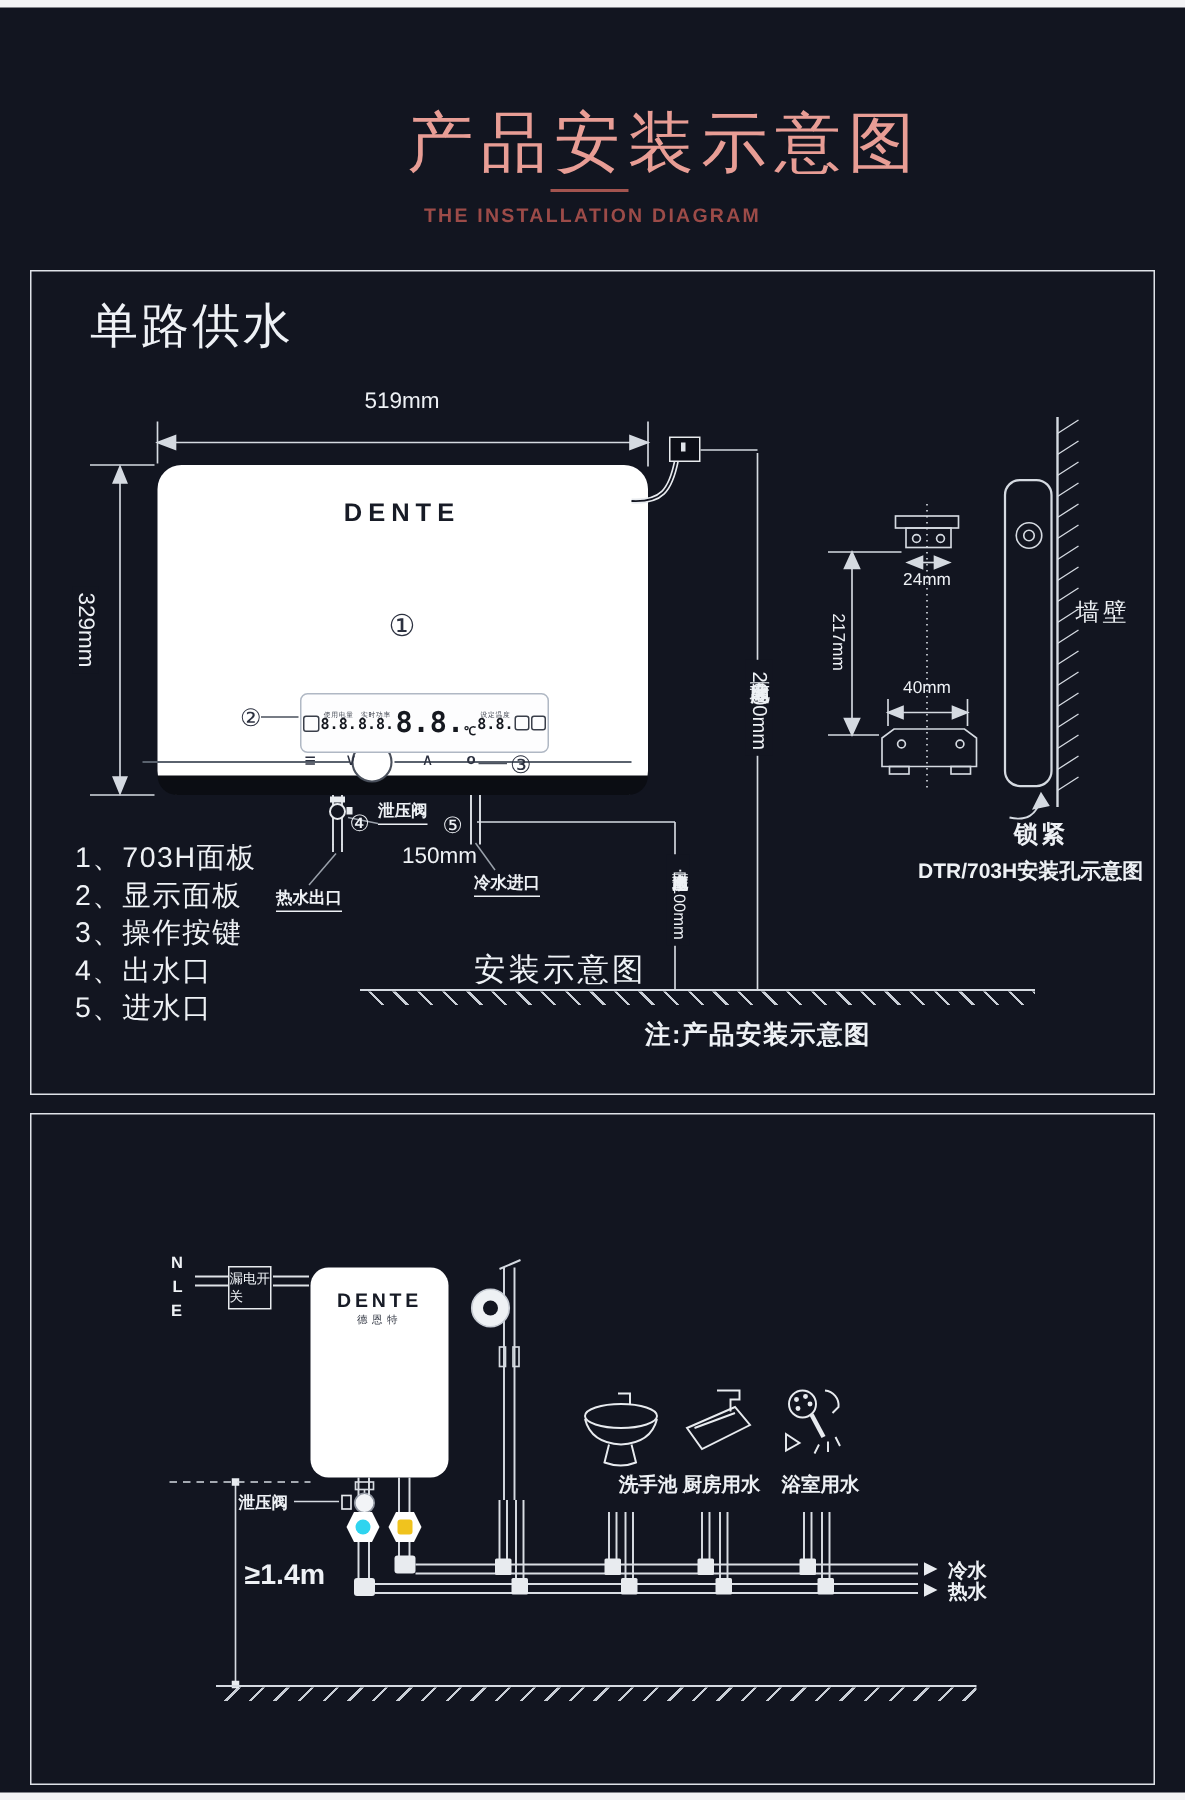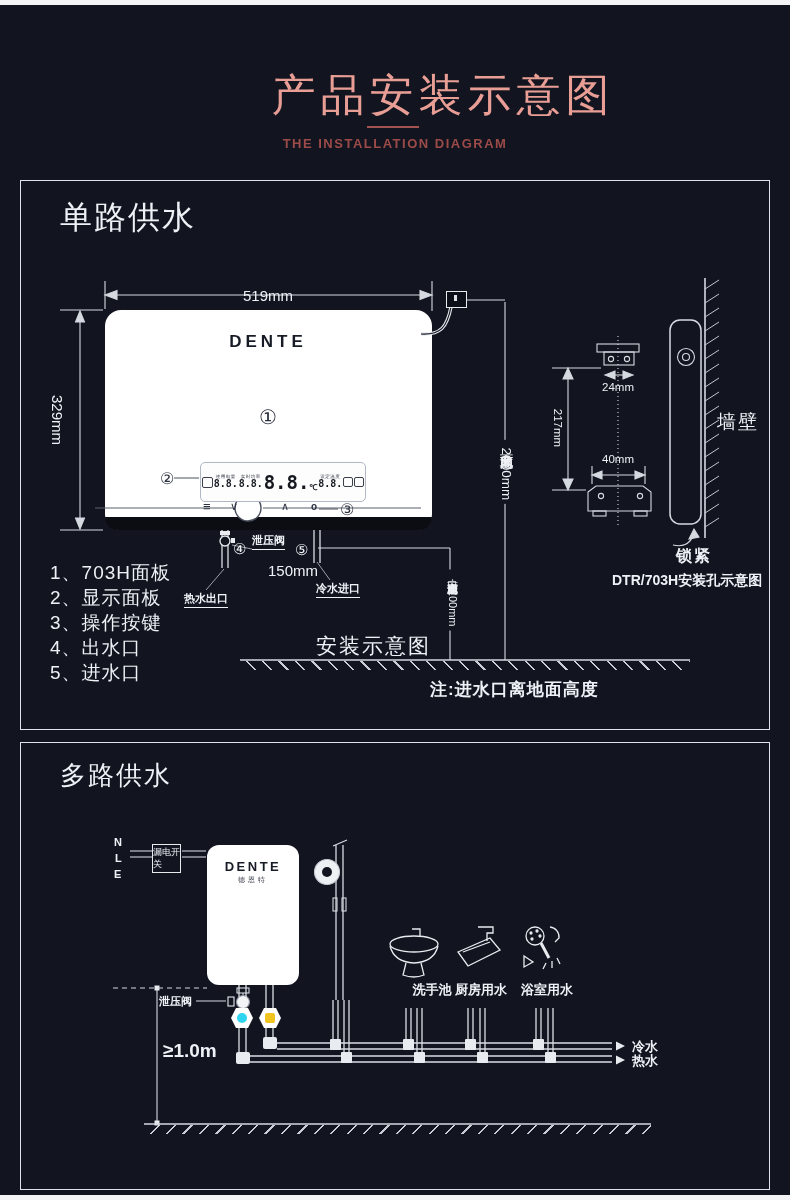--- a/index.html
+++ b/index.html
@@ -210,21 +210,21 @@
         <path d="M541,943 L549,958" stroke-width="3"></path>
         <path d="M550,927 a10,10 0 0 1 9,11 l-4,4"></path>
         <path d="M546,963 l-3,6 M552,961 v7 M557,958 l3,6"></path>
         <path d="M524,956 l9,6 l-9,5 z"></path>
       </g>
     </g>
   </svg>
 
   <div class="abs" style="left:60px;top:196px;font-size:32px;letter-spacing:2px;">单路供水</div>
 
-  <div class="abs cx" style="left:268px;top:287px;font-size:15px;">519mm</div>
+  <div class="abs cx" style="left:268px;top:259px;font-size:15px;">519mm</div>
   <div class="abs cc vtext" style="left:57px;top:420px;font-size:15px;">329mm</div>
 
   <div class="abs cx" style="left:268px;top:332px;font-size:17px;font-weight:800;letter-spacing:4px;color:#171b26;">DENTE</div>
   <div class="abs cx dk" style="left:268px;top:405px;font-size:20px;">①</div>
 
   <div class="abs disp" style="left:200px;top:462px;width:164px;height:38px;">
     <div class="dicon" style="width:9px;height:9px;"></div>
     <div class="dg">
       <span class="lb">使用电量</span>
       <span class="vl">8.8.</span>
@@ -270,40 +270,39 @@
   <div class="abs cc vtext" style="left:506px;top:472px;font-size:13.5px;">离地面高度 2000mm</div>
   <div class="abs cc vtext" style="left:452px;top:600px;font-size:11px;">进水口离地面高度：1100mm</div>
 
   <div class="abs" style="left:446px;top:291px;width:19px;height:15px;background:#0c0f17;border:1.5px solid #e8ebee;">
     <div class="abs" style="left:7px;top:3px;width:3px;height:6px;background:#dfe3e8;"></div>
   </div>
 
   <div class="abs cx" style="left:618px;top:381px;font-size:11.5px;text-align:right;">24mm</div>
   <div class="abs cc vtext" style="left:558px;top:428px;font-size:11.5px;background:transparent;">217mm</div>
   <div class="abs cx" style="left:618px;top:453px;font-size:11.5px;">40mm</div>
-  <div class="abs" style="left:717px;top:409px;font-size:19px;letter-spacing:2px;">墙壁</div>
+  <div class="abs" style="left:717px;top:398px;font-size:16px;letter-spacing:2px;">墙壁</div>
   <div class="abs" style="left:676px;top:546px;font-size:16px;font-weight:bold;letter-spacing:2px;">锁紧</div>
   <div class="abs" style="left:574px;top:572px;font-size:14px;font-weight:bold;padding-left:38px;">DTR/703H安装孔示意图</div>
 
   <div class="abs" style="left:316px;top:632px;font-size:21px;letter-spacing:2px;">安装示意图</div>
-  <div class="abs" style="left:430px;top:678px;font-size:17px;font-weight:bold;letter-spacing:1px;">注:进水口离地面高度</div>
-
-  <div class="abs" style="left:60px;top:758px;font-size:26px;letter-spacing:2px;">多路供水</div>
+  <div class="abs" style="left:430px;top:678px;font-size:17px;font-weight:bold;letter-spacing:1px;">注:产品安装示意图</div>
+
 
   <div class="abs" style="left:114px;top:836px;font-size:11px;font-weight:bold;">N</div>
   <div class="abs" style="left:115px;top:852px;font-size:11px;font-weight:bold;">L</div>
   <div class="abs" style="left:114px;top:868px;font-size:11px;font-weight:bold;">E</div>
 
   <div class="abs" style="left:152px;top:844px;width:27px;height:26px;border:1.5px solid #e8ebee;font-size:9px;line-height:12px;text-align:left;padding-top:1px;">漏电开关</div>
 
   <div class="abs cx" style="left:253px;top:859px;font-size:13px;font-weight:800;letter-spacing:2.5px;color:#171b26;">DENTE</div>
   <div class="abs cx" style="left:253px;top:875px;font-size:7px;letter-spacing:3px;color:#343945;">德恩特</div>
 
   <div class="abs" style="left:159px;top:994px;font-size:11px;font-weight:bold;">泄压阀</div>
-  <div class="abs" style="left:163px;top:1040px;font-size:19px;font-weight:bold;">≥1.0m</div>
+  <div class="abs" style="left:163px;top:1040px;font-size:19px;font-weight:bold;">≥1.4m</div>
 
   <div class="abs cx" style="left:413px;top:981px;font-size:13px;font-weight:bold;margin-left:19px;">洗手池</div>
   <div class="abs cx" style="left:481px;top:981px;font-size:13px;font-weight:bold;font-family:Liberation Mono, monospace;">厨房用水</div>
   <div class="abs cx" style="left:547px;top:981px;font-size:13px;font-weight:bold;">浴室用水</div>
 
   <div class="abs" style="left:632px;top:1038px;font-size:13px;font-weight:bold;">冷水</div>
   <div class="abs" style="left:632px;top:1052px;font-size:13px;font-weight:bold;">热水</div>
 
 </div>
 

